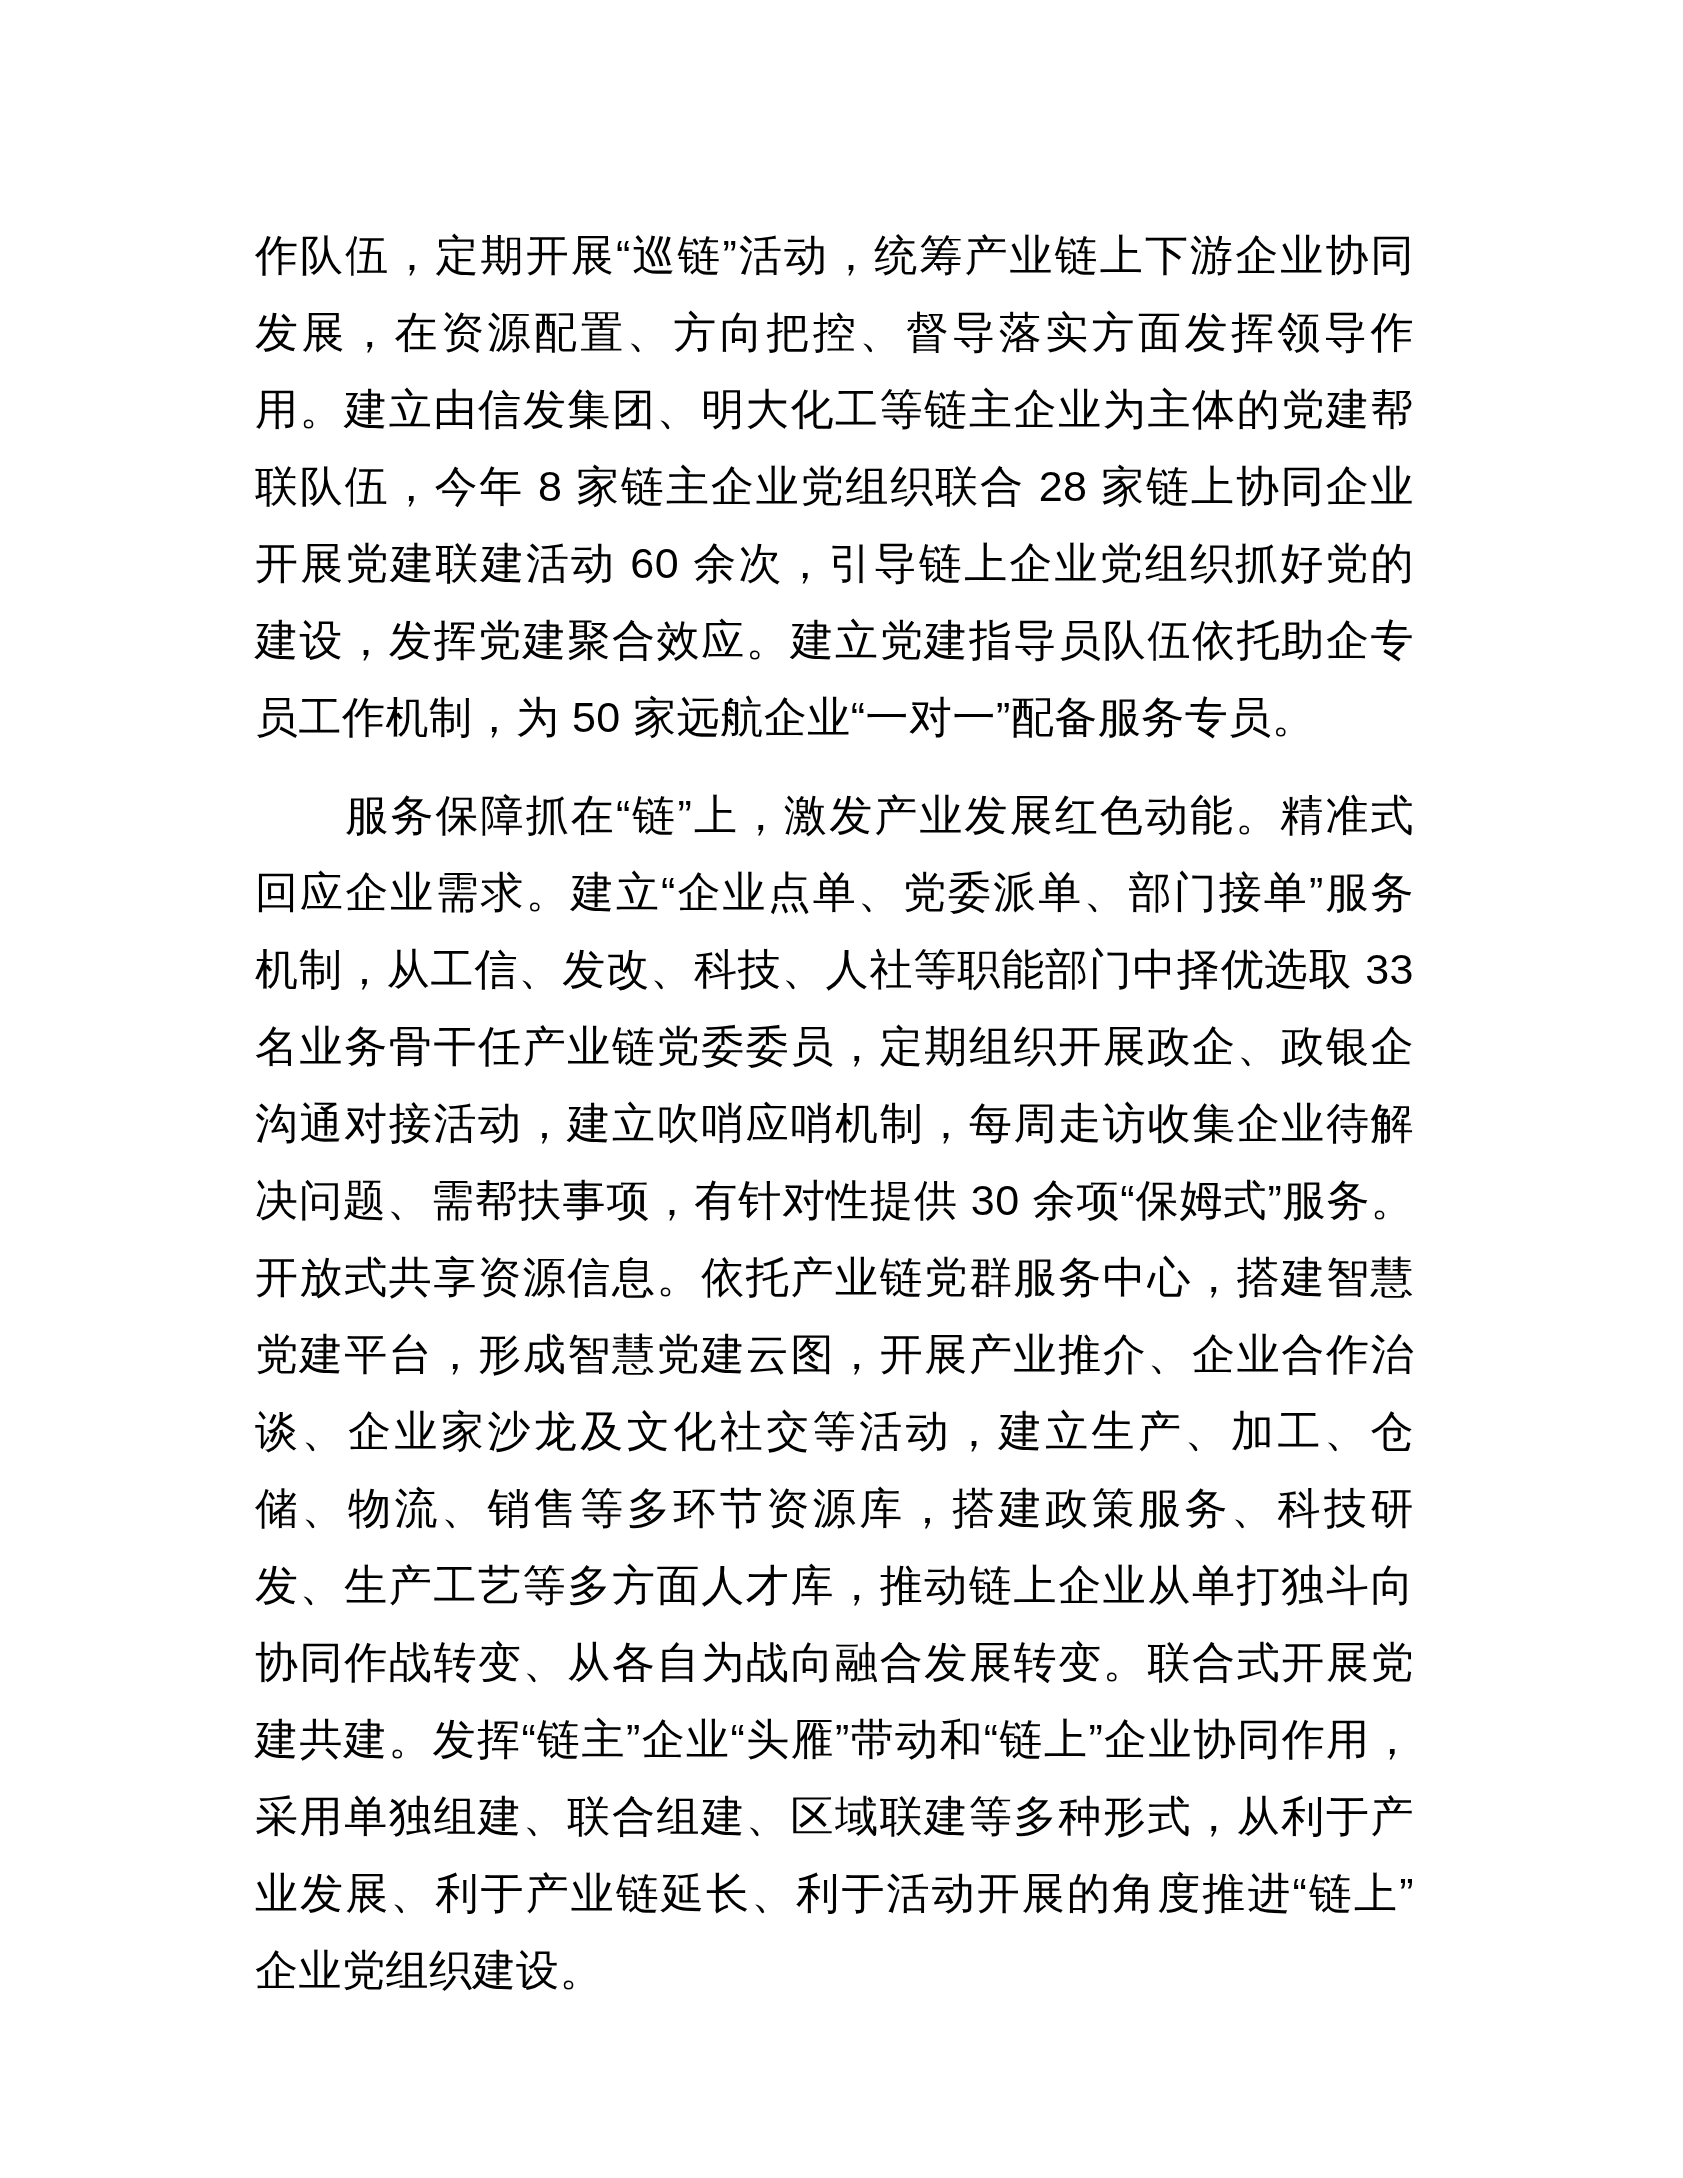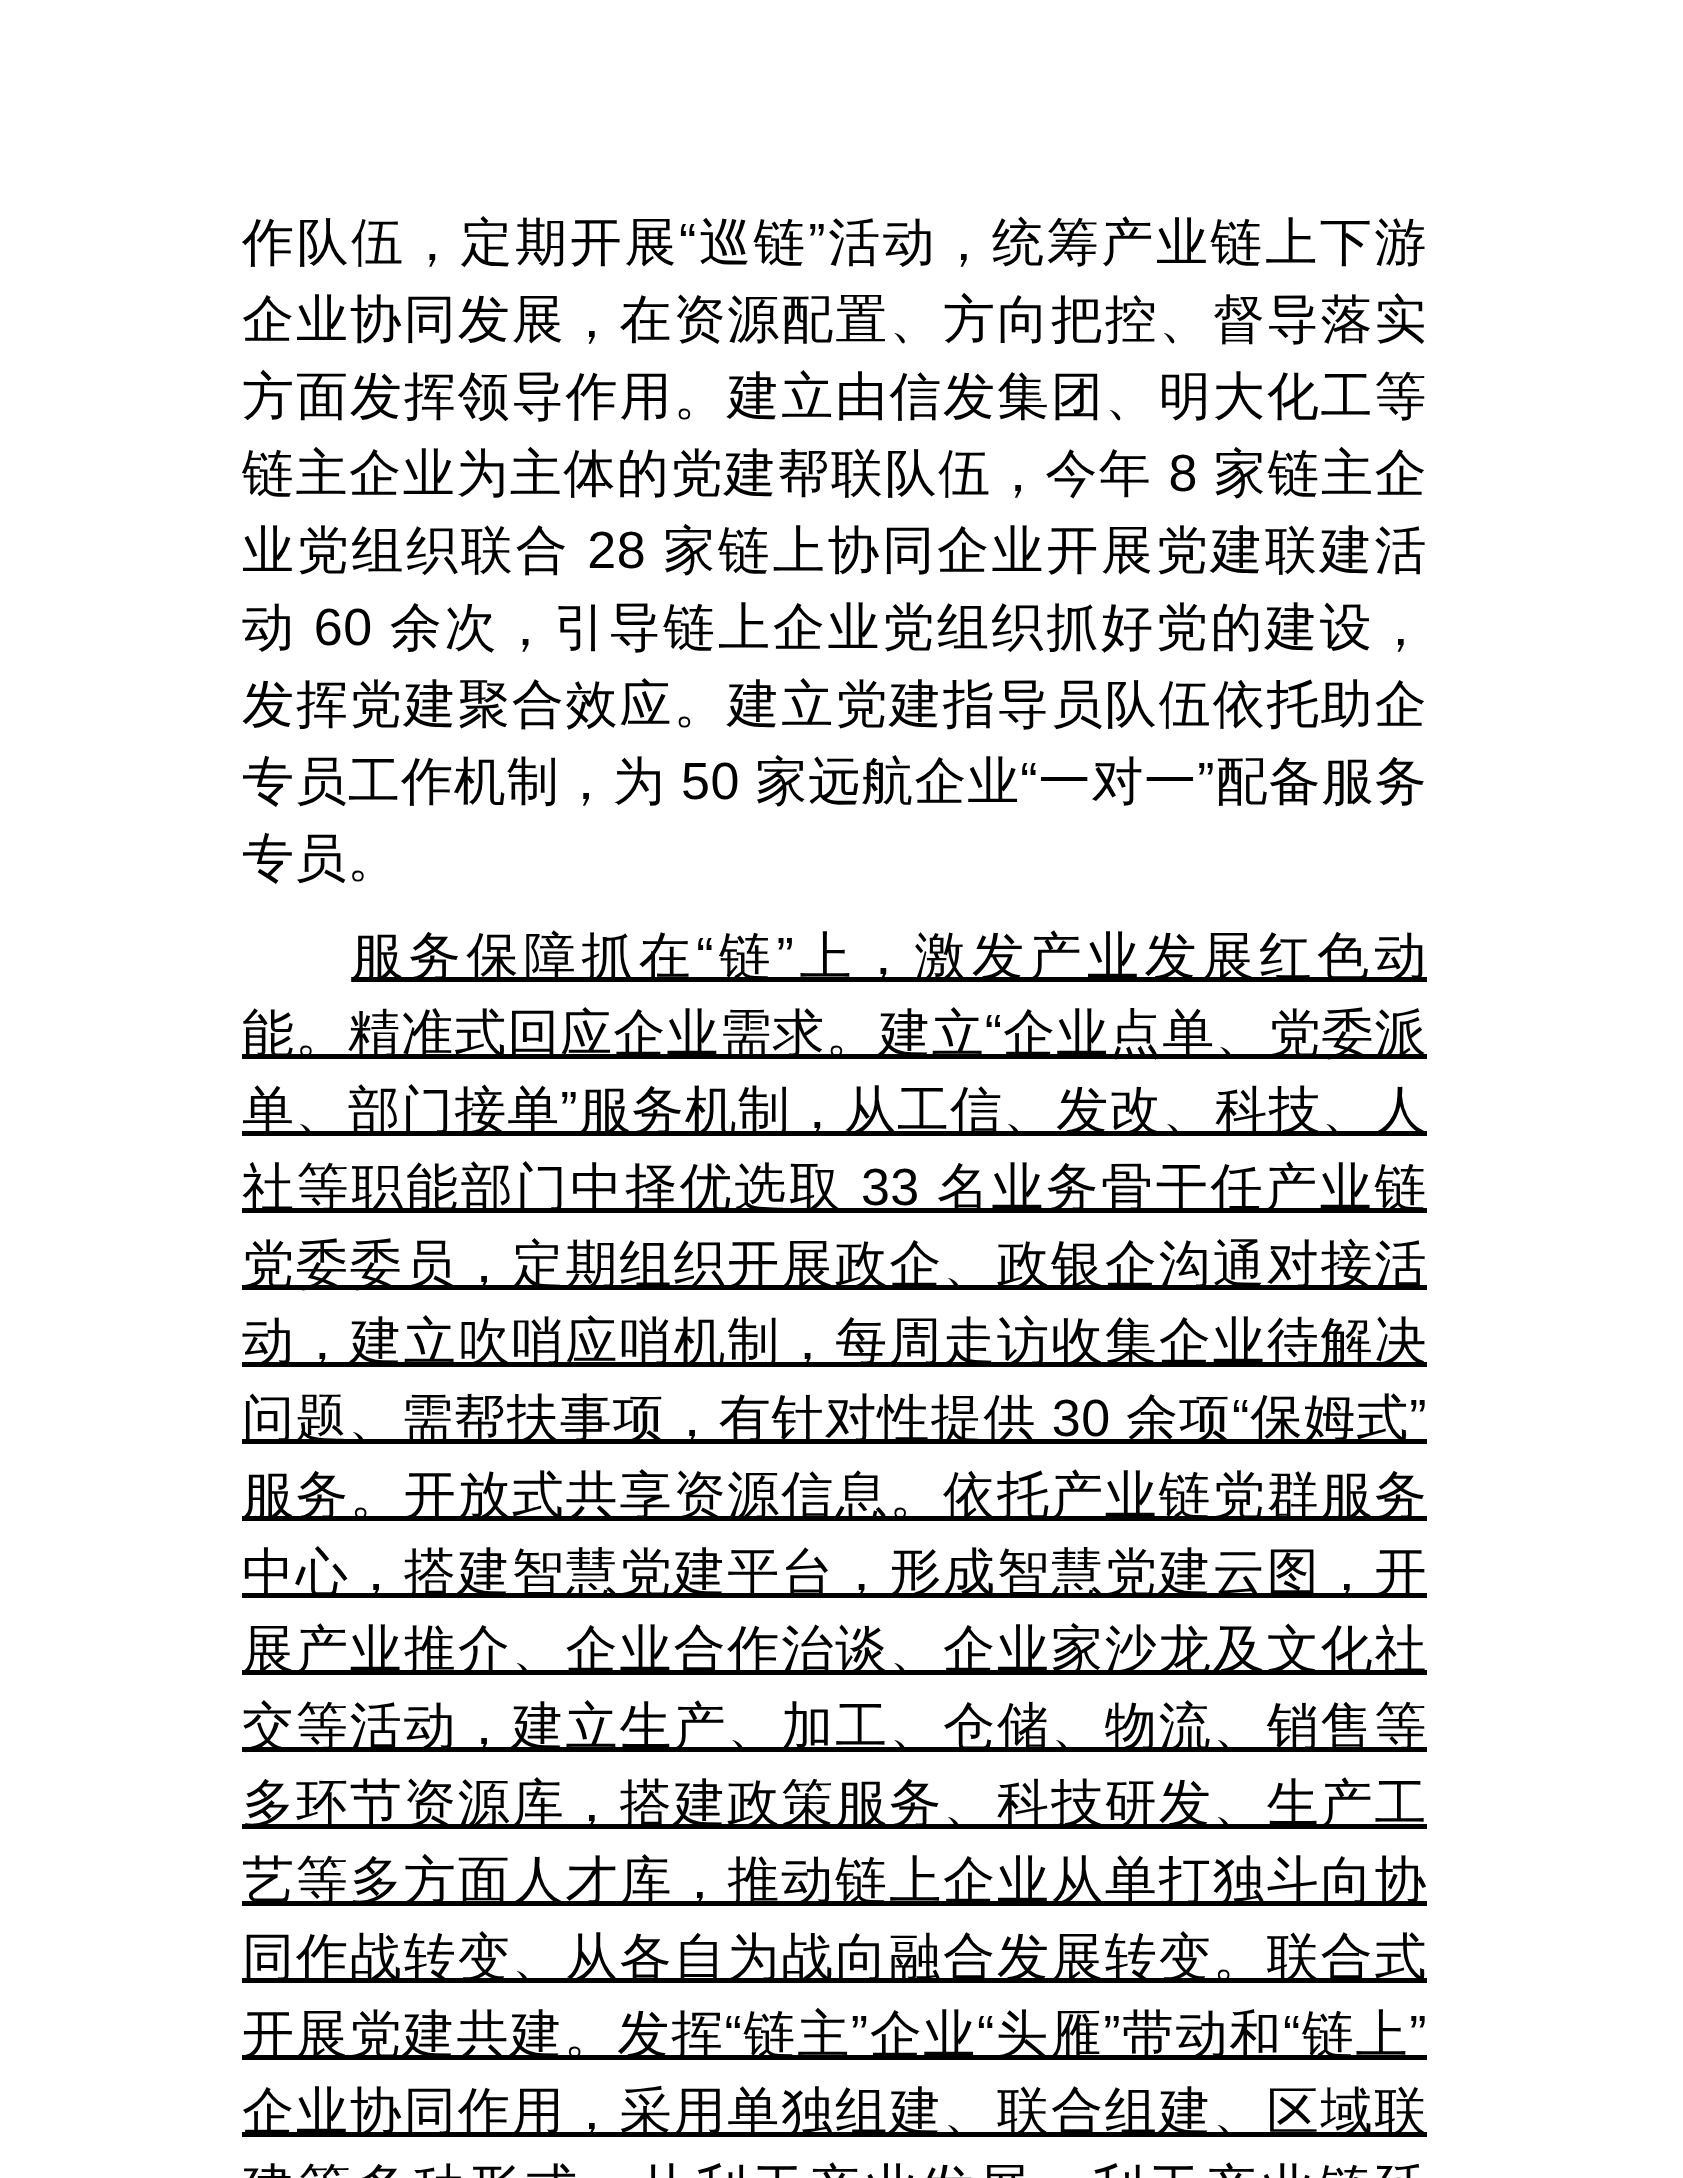--- a/index.html
+++ b/index.html
@@ -19,31 +19,30 @@
     top: 0;
     left: 0;
     width: 1683px;
     height: 2178px;
     box-sizing: border-box;
     padding: 204px 256px 0 242px;
     background: #ffffff;
     overflow: hidden;
   }
   .para {
-    margin: 0;
-    font-size: 52px;
+    margin: 13px;
+    font-size: 43px;
     line-height: 77px;
     text-align: justify;
     text-justify: inter-ideograph;
     letter-spacing: 0.5px;
     word-break: normal;
   }
   .para + .para {
     margin-top: 21px;
-    text-decoration: underline;
   }
   .para.indent {
     text-indent: 2.1em;
   }
 </style>
 </head>
 <body>
 
 <div class="page">
   <p class="para">作队伍，定期开展“巡链”活动，统筹产业链上下游企业协同发展，在资源配置、方向把控、督导落实方面发挥领导作用。建立由信发集团、明大化工等链主企业为主体的党建帮联队伍，今年 8 家链主企业党组织联合 28 家链上协同企业开展党建联建活动 60 余次，引导链上企业党组织抓好党的建设，发挥党建聚合效应。建立党建指导员队伍依托助企专员工作机制，为 50 家远航企业“一对一”配备服务专员。</p>

